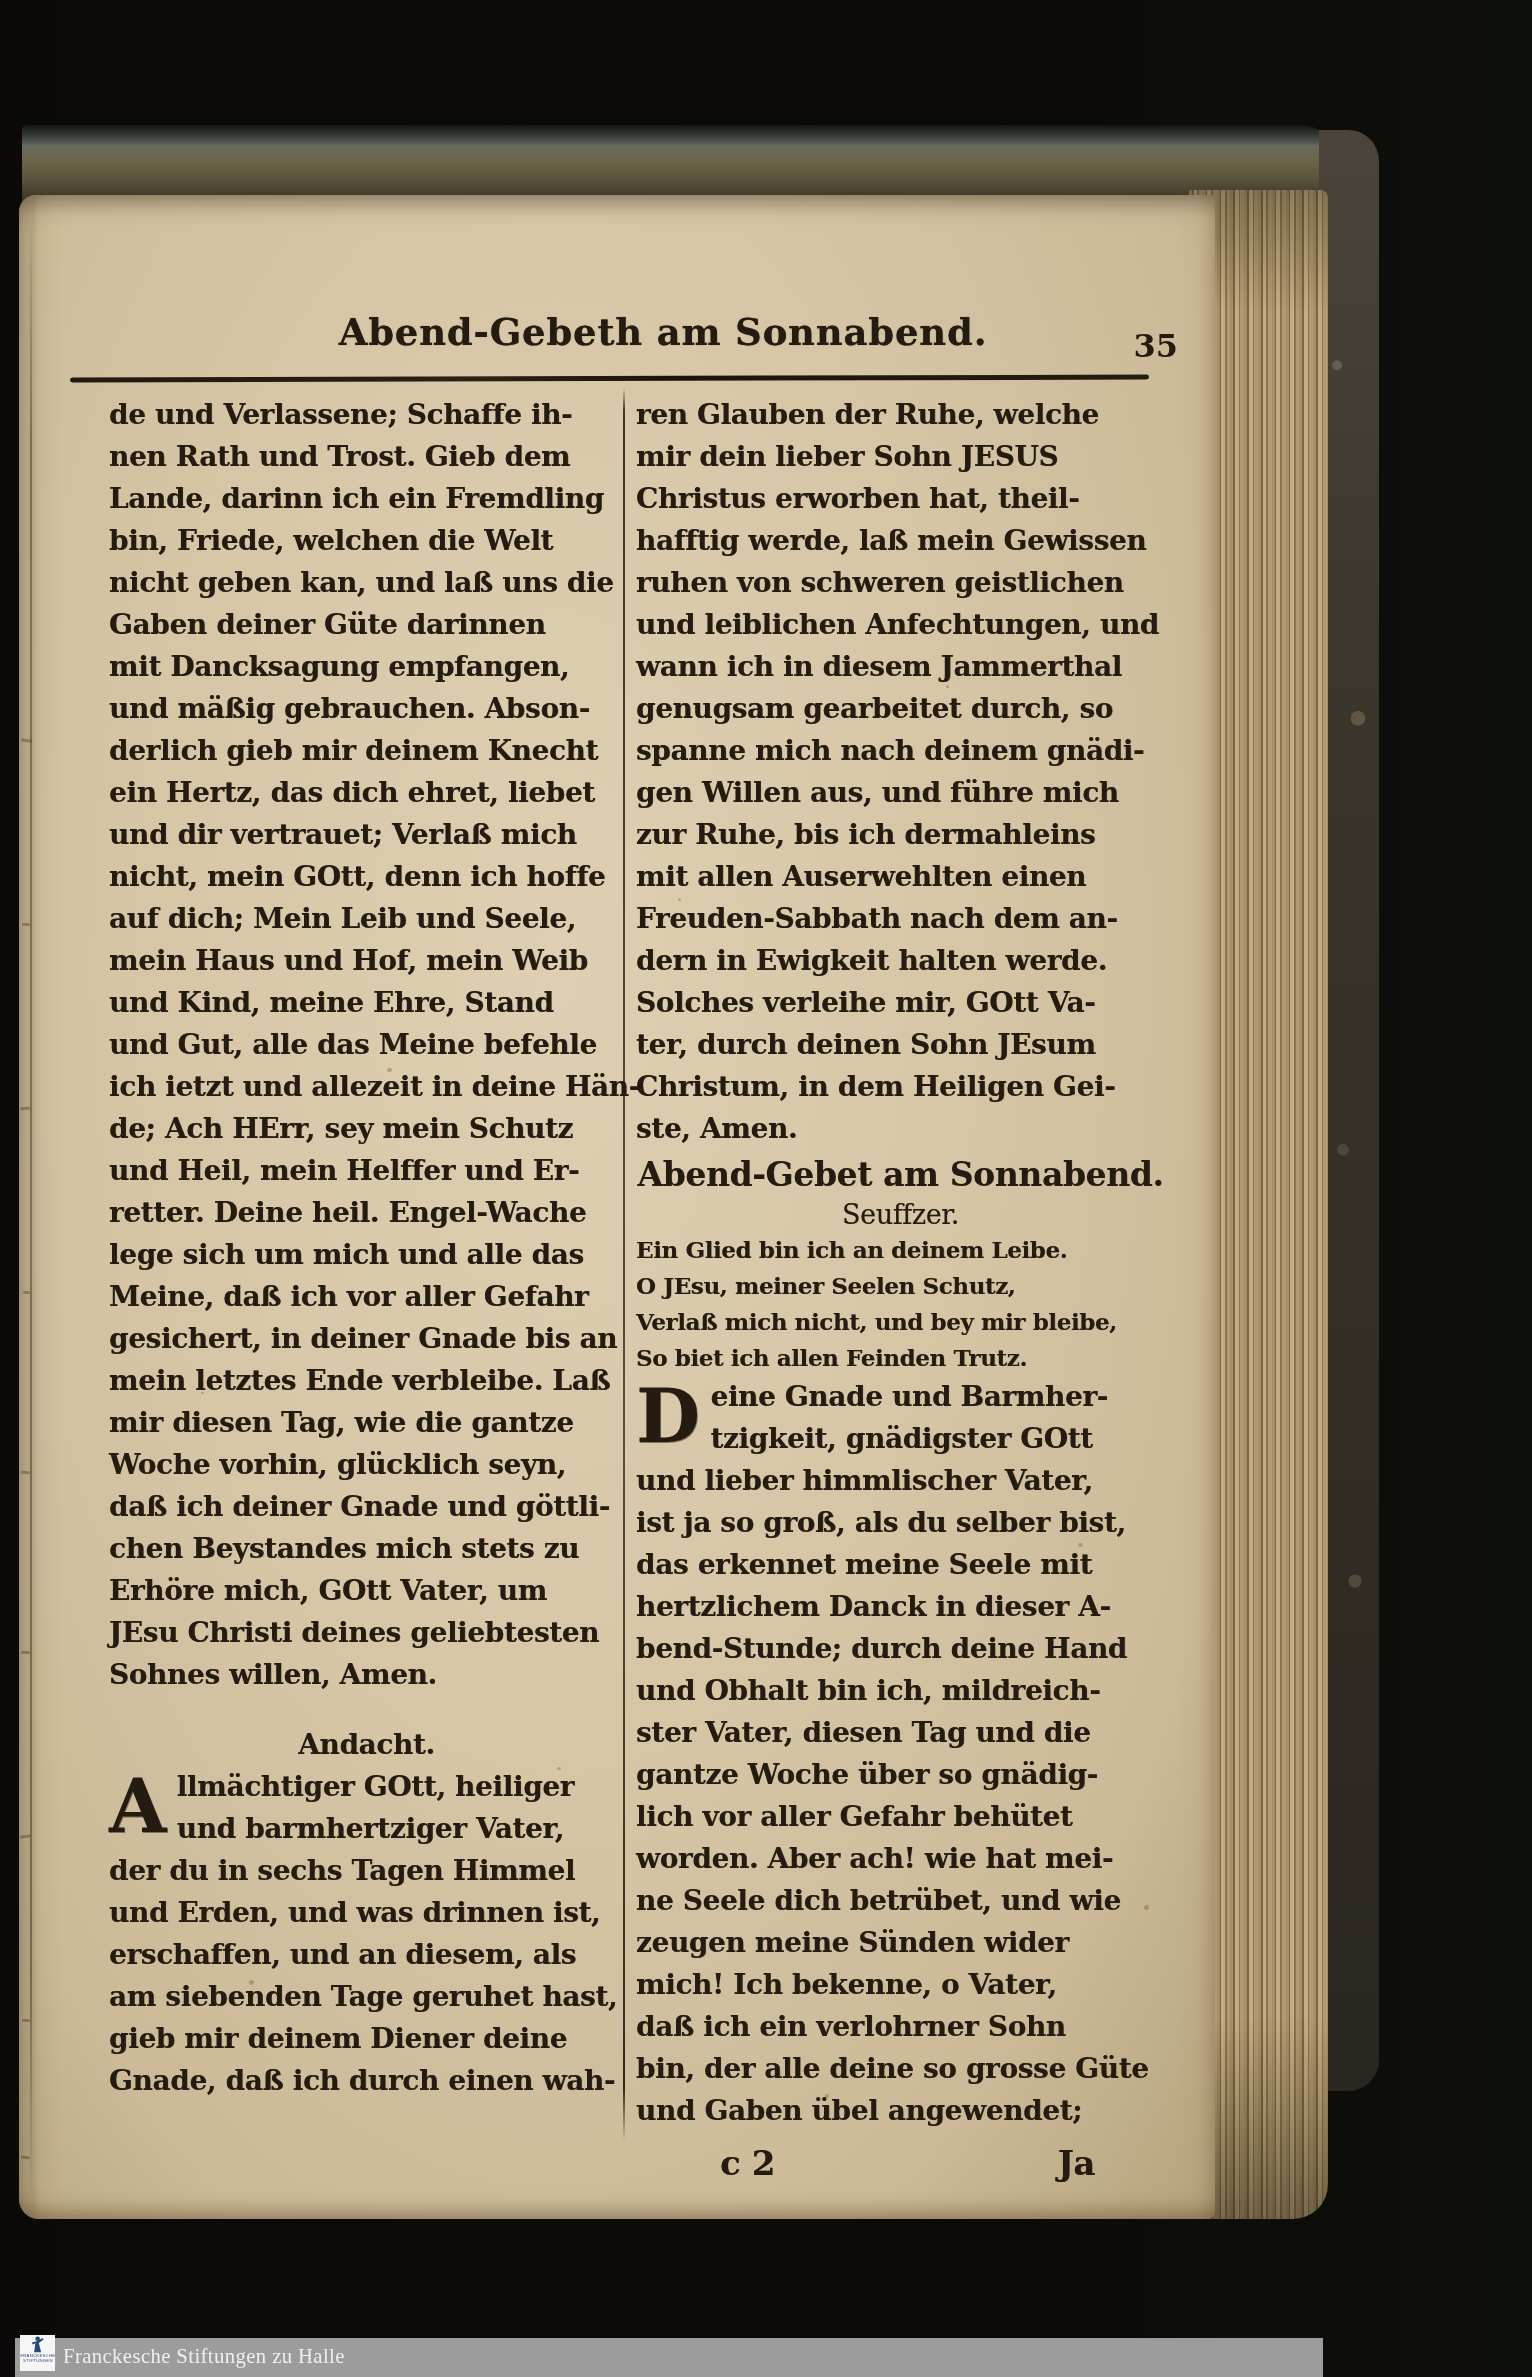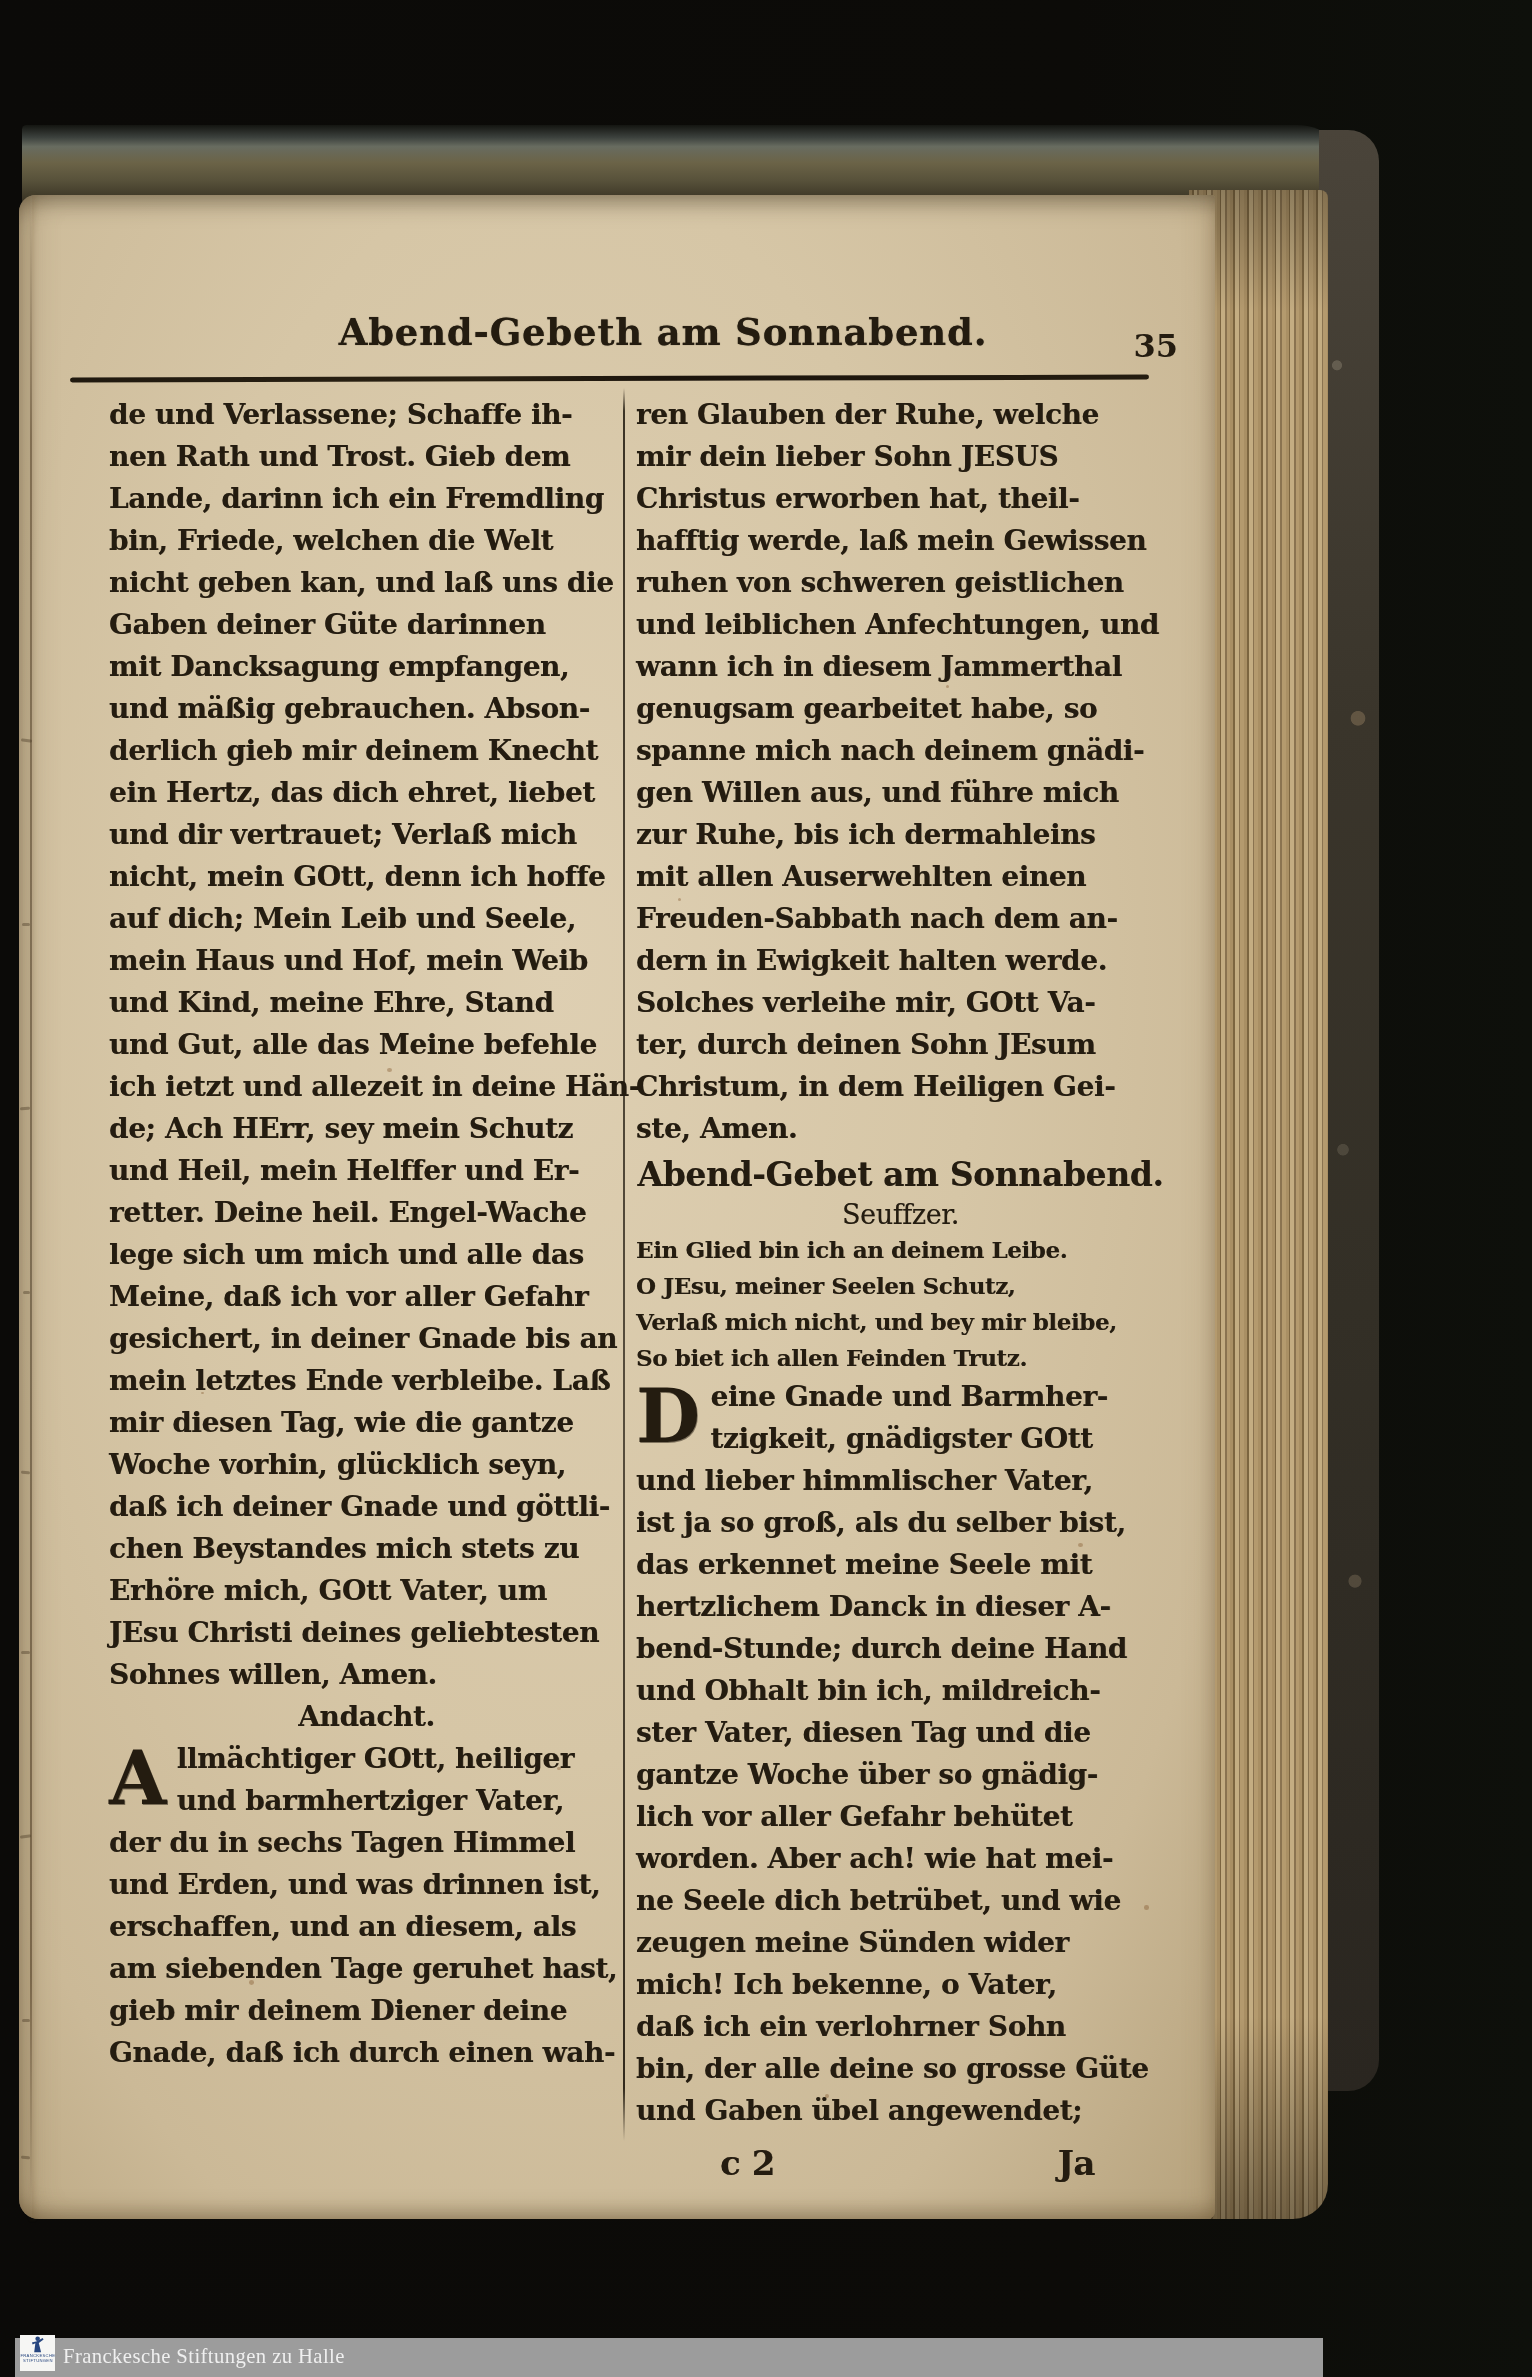--- a/index.html
+++ b/index.html
@@ -47,21 +47,21 @@
     border-radius:3.1px;transform:rotate(-0.15deg);}
   .col-divider{position:absolute;left:604px;top:193px;width:2.3px;height:1753px;
     background:linear-gradient(180deg,rgba(32,25,14,0) 0,rgba(32,25,14,.85) 23px,rgba(32,25,14,.7) 60%,rgba(32,25,14,.9) 97%,rgba(32,25,14,0) 100%);}
 
   
   .col{position:absolute;top:199px;font-size:28px;font-weight:bold;letter-spacing:-0.4px;
        color:#241c10;text-shadow:0.3px 0.3px 0 rgba(36,28,16,.55);}
   .col-left{left:90px;width:515px;}
   .col-right{left:617px;width:529px;}
   .line{height:42px;line-height:42px;white-space:nowrap;}
-  .subheading{height:42px;line-height:42px;text-align:center;font-size:28px;font-weight:bold;}
+  .subheading{height:42px;line-height:42px;text-align:center;font-size:28px;font-weight:bold;margin-top:28px;}
   .col-heading{height:44px;line-height:44px;margin-top:3.1px;text-align:center;font-size:33px;font-weight:bold;}
   .subheading-right{height:35px;line-height:35px;text-align:center;font-size:27px;font-weight:normal;}
   .verse .vline{height:36px;line-height:36px;font-size:23px;white-space:nowrap;}
   .dc-block{position:relative;}
   .dc-block::after{content:"";display:block;clear:both;}
   .dropcap{float:left;font-size:74px;line-height:77px;height:81px;margin:1.5px 10.7px 0 0;
     font-weight:bold;color:#241c10;text-shadow:0.8px 0.8px 0 rgba(36,28,16,.5);}
   .col-footer{margin-top:10.7px;display:flex;justify-content:space-between;
     padding:0 70px 0 84px;font-size:34px;}
 
@@ -151,21 +151,21 @@
 
     <div class="col col-right">
       <div>
           <div class="line">ren Glauben der Ruhe, welche</div>
           <div class="line">mir dein lieber Sohn JESUS</div>
           <div class="line">Christus erworben hat, theil-</div>
           <div class="line">hafftig werde, laß mein Gewissen</div>
           <div class="line">ruhen von schweren geistlichen</div>
           <div class="line">und leiblichen Anfechtungen, und</div>
           <div class="line">wann ich in diesem Jammerthal</div>
-          <div class="line">genugsam gearbeitet habe, so</div>
+          <div class="line">genugsam gearbeitet durch, so</div>
           <div class="line">spanne mich nach deinem gnädi-</div>
           <div class="line">gen Willen aus, und führe mich</div>
           <div class="line">zur Ruhe, bis ich dermahleins</div>
           <div class="line">mit allen Auserwehlten einen</div>
           <div class="line">Freuden-Sabbath nach dem an-</div>
           <div class="line">dern in Ewigkeit halten werde.</div>
           <div class="line">Solches verleihe mir, GOtt Va-</div>
           <div class="line">ter, durch deinen Sohn JEsum</div>
           <div class="line">Christum, in dem Heiligen Gei-</div>
           <div class="line">ste, Amen.</div>

